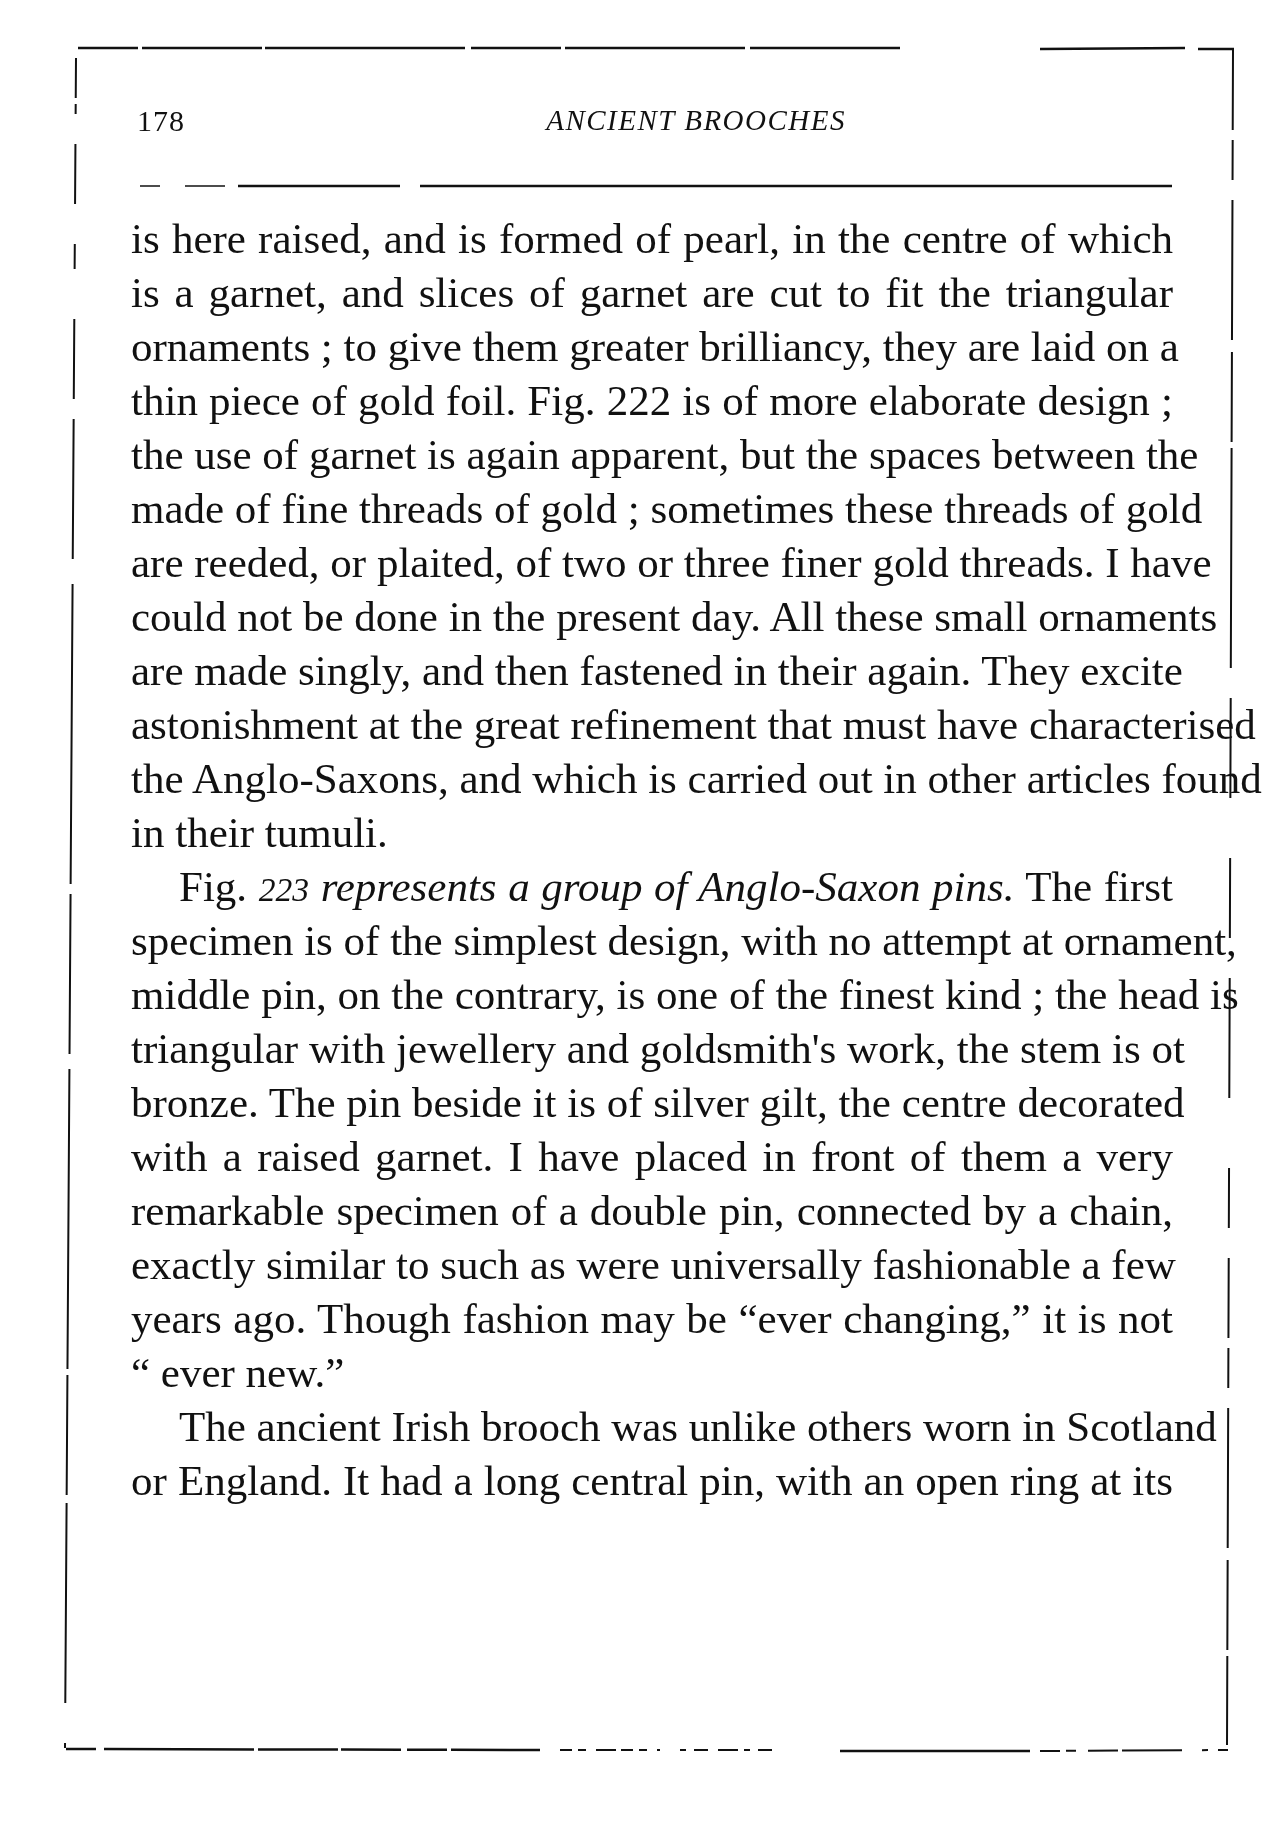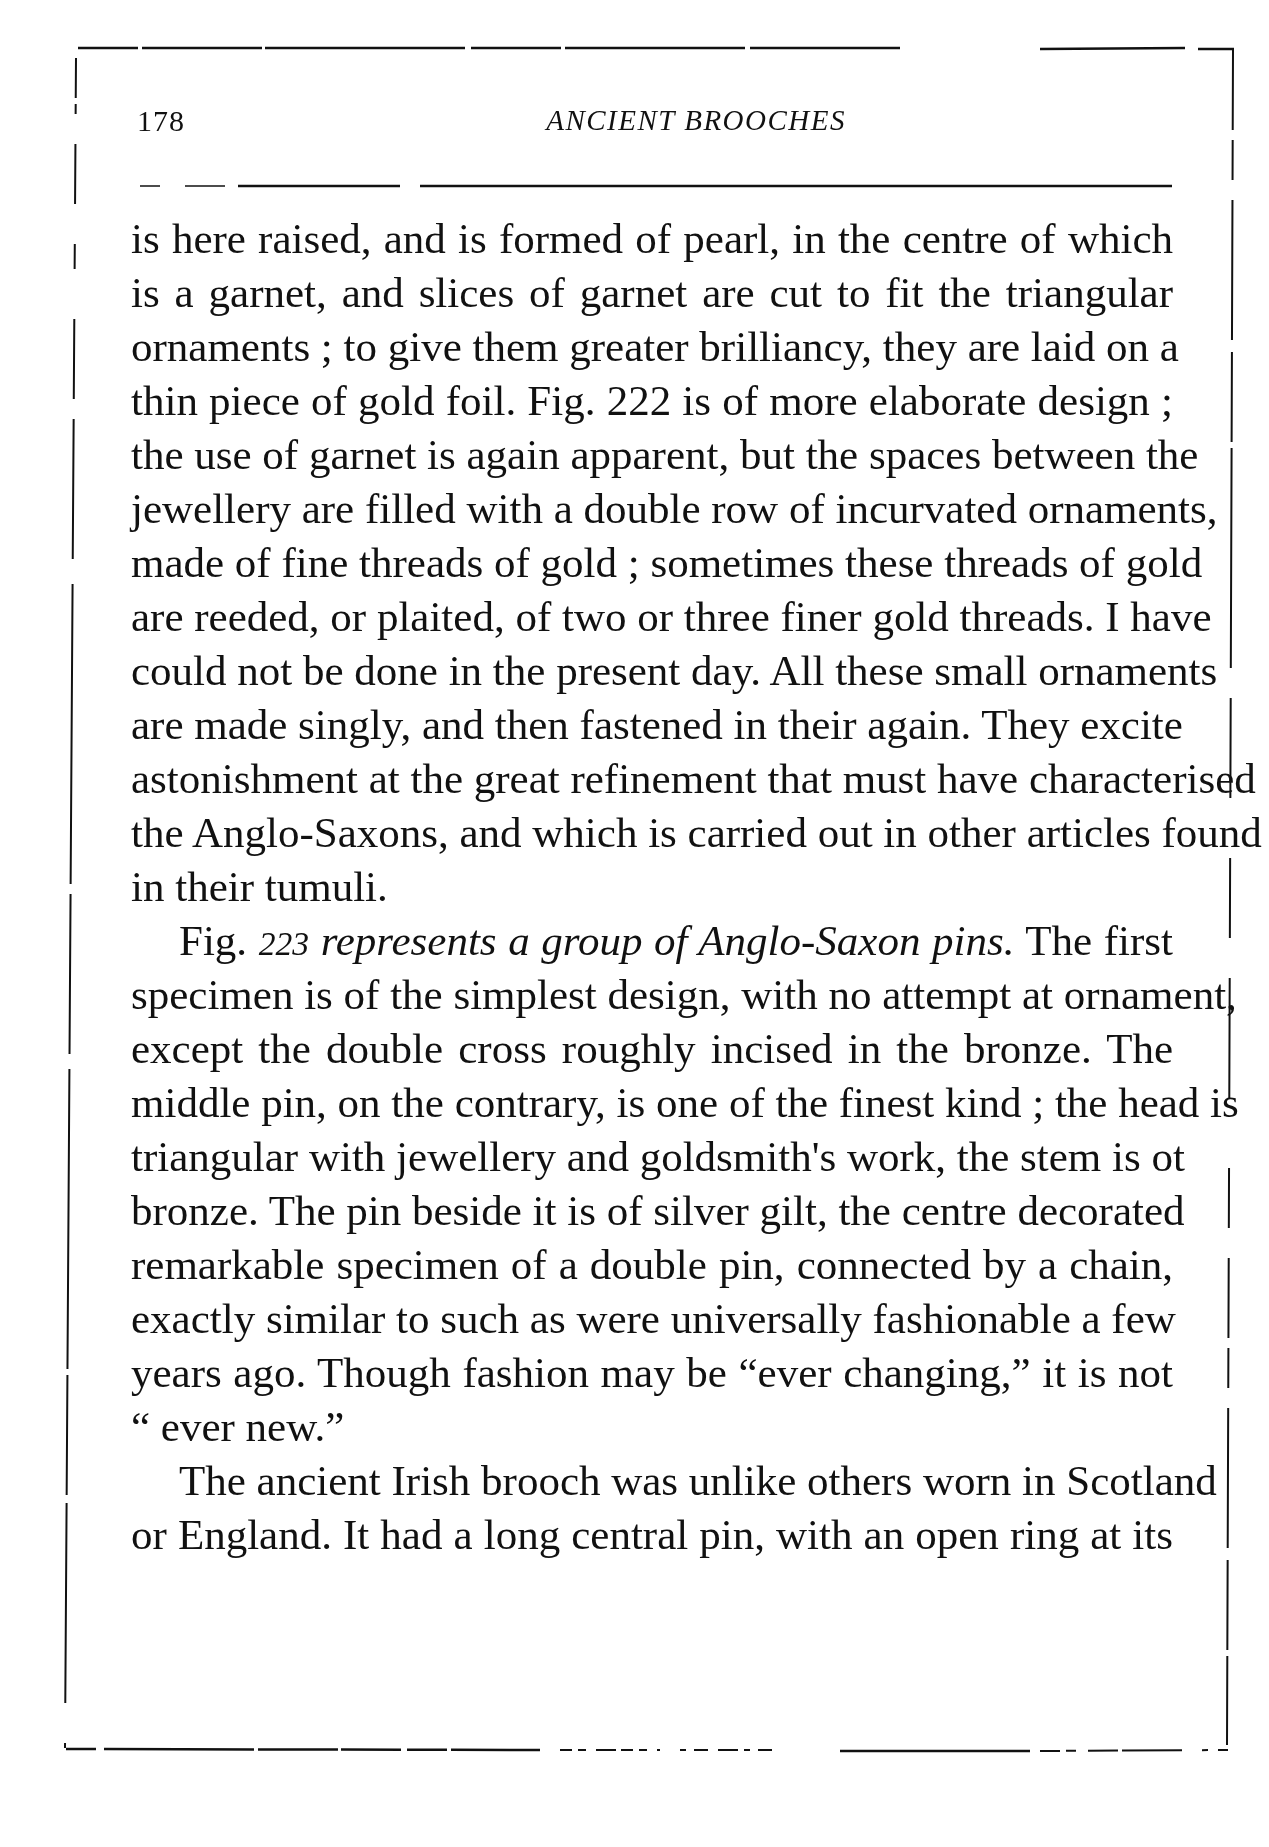--- a/index.html
+++ b/index.html
@@ -63,37 +63,36 @@
 <div class="running-head">ANCIENT BROOCHES</div>
 
 <div class="body-text">
 
   <div>
     <span class="line">is here raised, and is formed of pearl, in the centre of which</span>
     <span class="line">is a garnet, and slices of garnet are cut to fit the triangular</span>
     <span class="line">ornaments ; to give them greater brilliancy, they are laid on a</span>
     <span class="line">thin piece of gold foil.  Fig. 222 is of more elaborate design ;</span>
     <span class="line">the use of garnet is again apparent, but the spaces between the</span>
-    <span class="line">jewellery are filled with a double row of incurvated ornaments,</span>
     <span class="line">made of fine threads of gold ; sometimes these threads of gold</span>
     <span class="line">are reeded, or plaited, of two or three finer gold threads.  I have</span>
     <span class="line">could not be done in the present day.  All these small ornaments</span>
     <span class="line">are made singly, and then fastened in their again.  They excite</span>
     <span class="line">astonishment at the great refinement that must have characterised</span>
     <span class="line">the Anglo-Saxons, and which is carried out in other articles found</span>
     <span class="line last">in their tumuli.</span>
   </div>
 
   <div>
     <span class="line indent"><span>Fig.</span> <span class="it osf">223</span> <span class="it">represents a group of Anglo-Saxon pins.</span>  <span>The first</span></span>
     <span class="line">specimen is of the simplest design, with no attempt at ornament,</span>
-    <span class="line">except the double cross roughly incised in the bronze.  The</span>
     <span class="line">middle pin, on the contrary, is one of the finest kind ; the head is</span>
     <span class="line">triangular with jewellery and goldsmith's work, the stem is ot</span>
     <span class="line">bronze.  The pin beside it is of silver gilt, the centre decorated</span>
+    <span class="line">with a raised garnet.  I have placed in front of them a very</span>
     <span class="line">remarkable specimen of a double pin, connected by a chain,</span>
     <span class="line">exactly similar to such as were universally fashionable a few</span>
     <span class="line">years ago.  Though fashion may be “ever changing,” it is not</span>
     <span class="line last">“ ever new.”</span>
   </div>
 
   <div>
     <span class="line indent">The ancient Irish brooch was unlike others worn in Scotland</span>
     <span class="line">or England.  It had a long central pin, with an open ring at its</span>
   </div>

